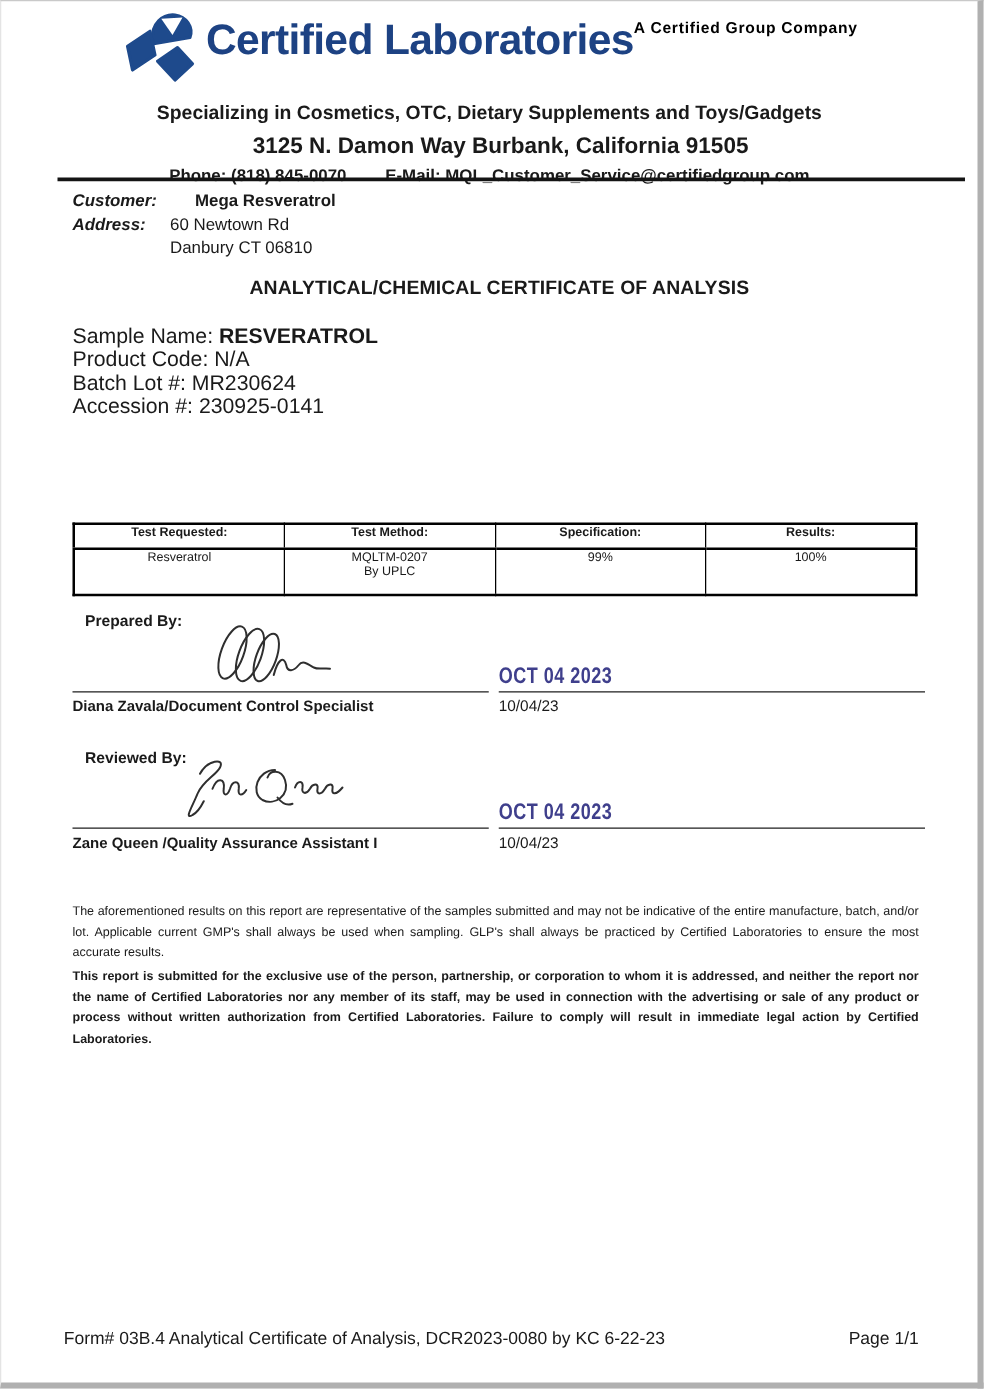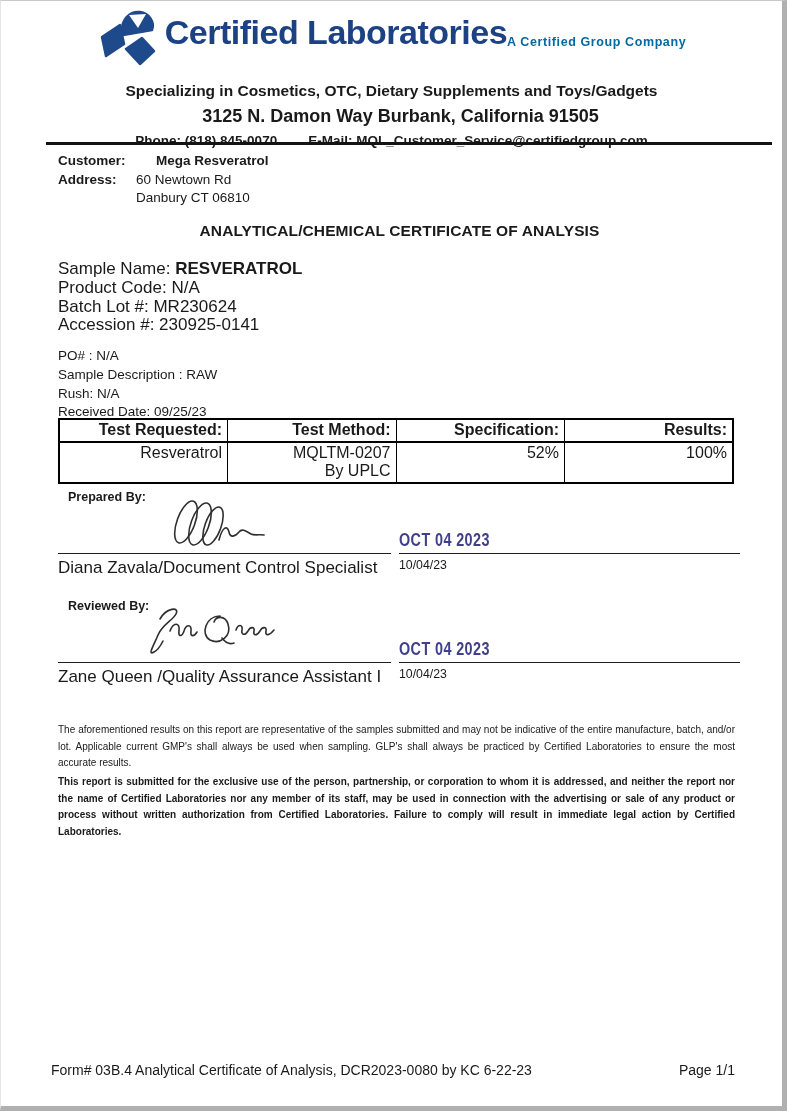--- a/index.html
+++ b/index.html
@@ -14,55 +14,55 @@
     border-left:1px solid #e4e4e4;
     border-right:5px solid #b0b0b0;
     border-bottom:5px solid #b0b0b0;
     overflow:hidden;
   }
   
   .brand-row{position:absolute;top:6px;left:0;width:100%;display:flex;justify-content:center;align-items:flex-start;gap:6px;}
   .logo-icon{width:62px;height:62px;flex:0 0 auto;}
   .brand-text{display:flex;flex-direction:row;padding-top:8px;}
   .brand-name{font-size:34px;font-weight:bold;color:#1d4283;letter-spacing:-0.5px;line-height:1;}
-  .brand-tagline{font-size:12.5px;font-weight:600;color:#0369a1;letter-spacing:0.6px;margin-top:20px;}
+  .brand-tagline{font-size:12.5px;font-weight:600;color:#000000;letter-spacing:0.6px;margin-top:0;}
   .header-lines{position:absolute;top:81px;left:0;width:100%;text-align:center;}
   .h-line1{font-size:15.5px;font-weight:bold;}
   .h-line2{font-size:18px;font-weight:bold;margin-top:6px;padding-left:18px;}
   .h-line3{font-size:13.5px;font-weight:bold;margin-top:6px;}
   .h-line3 .phone{margin-right:31px;}
   .header-rule{position:absolute;top:141px;left:45px;width:726px;height:3px;background:#141414;}
   
   .customer-block{position:absolute;top:151px;left:57px;display:grid;grid-template-columns:78px auto;font-size:13.5px;line-height:18.5px;}
-  .cust-label{font-weight:bold;}
+  .cust-label{font-weight:bold;font-style:italic;}
   .cust-name{font-weight:bold;padding-left:20px;}
   
   .doc-title{position:absolute;top:221px;left:0;width:100%;text-align:center;font-size:15.5px;font-weight:bold;letter-spacing:0.1px;padding-left:16px;}
   
   .sample-block{position:absolute;top:259px;left:57px;font-size:17px;line-height:18.8px;}
   .order-block{position:absolute;top:346px;left:57px;font-size:13.5px;line-height:18.8px;}
   .bold{font-weight:bold;}
   
   .results-table{position:absolute;top:417px;left:57px;width:676px;border-collapse:collapse;table-layout:fixed;}
-  .results-table th,.results-table td{border:1.5px solid #000;font-size:16px;text-align:right;padding:1px 5px 2px 5px;vertical-align:top;}
+  .results-table th,.results-table td{border:1.5px solid #000;font-size:10px;text-align:center;padding:1px 5px 2px 5px;vertical-align:top;}
   .results-table th{font-weight:bold;height:20px;border-bottom-width:2px;}
   .results-table td{height:37px;}
   .results-table{border:2px solid #000;}
   
   .sig-block{position:absolute;left:57px;width:682px;height:96px;}
   .sig-prepared{top:489px;}
   .sig-reviewed{top:598px;}
   .sig-label{position:absolute;top:0;left:10px;font-size:12.5px;font-weight:bold;}
   .sig-image{position:absolute;top:2px;}
   .sig-prepared .sig-image{left:98px;}
   .sig-reviewed .sig-image{left:88px;top:0px;}
   .date-stamp{position:absolute;left:341px;top:40px;font-size:18px;font-weight:bold;color:#3f3f8c;transform:scaleX(0.8);transform-origin:left center;letter-spacing:0.5px;white-space:nowrap;}
   .sig-line-left{position:absolute;top:63px;left:0;width:333px;border-top:1.5px solid #1f1f1f;}
   .sig-line-right{position:absolute;top:63px;left:341px;width:341px;border-top:1.5px solid #1f1f1f;}
-  .signer{position:absolute;top:68px;left:0;font-size:17px;}
+  .signer{position:absolute;top:68px;left:0;font-size:12px;font-weight:bold;}
   .sig-date{position:absolute;top:68px;left:341px;font-size:12.3px;}
   .sig-stroke{fill:none;stroke:#2f2f2f;stroke-width:1.6;stroke-linecap:round;}
   
   .disclaimer{position:absolute;left:57px;width:677px;font-size:10px;line-height:16.5px;text-align:justify;}
   .disclaimer1{top:721px;}
   .disclaimer2{top:773px;font-weight:bold;}
   
   .footer{position:absolute;top:1061px;left:50px;width:684px;display:flex;justify-content:space-between;font-size:14px;}
 </style>
 </head>
@@ -104,44 +104,38 @@
   </div>
 
   <div class="doc-title">ANALYTICAL/CHEMICAL CERTIFICATE OF ANALYSIS</div>
 
   <div class="sample-block">
     <div><span>Sample Name:</span> <span class="bold">RESVERATROL</span></div>
     <div>Product Code: N/A</div>
     <div>Batch Lot #: MR230624</div>
     <div>Accession #: 230925-0141</div>
   </div>
-  <div class="order-block">
-    <div>PO# : N/A</div>
-    <div>Sample Description : RAW</div>
-    <div>Rush: N/A</div>
-    <div>Received Date: 09/25/23</div>
-  </div>
 
   <table class="results-table">
     <thead>
       <tr>
         <th>Test Requested:</th>
         <th>Test Method:</th>
         <th>Specification:</th>
         <th>Results:</th>
       </tr>
     </thead>
     <tbody>
       <tr>
         <td>Resveratrol</td>
         <td>
           <div>MQLTM-0207</div>
           <div>By UPLC</div>
         </td>
-        <td>52%</td>
+        <td>99%</td>
         <td>100%</td>
       </tr>
     </tbody>
   </table>
 
   <div class="sig-block sig-prepared">
     <div class="sig-label">Prepared By:</div>
     <svg class="sig-image" width="120" height="60" viewBox="0 0 120 60" aria-hidden="true">
       <ellipse class="sig-stroke" cx="30" cy="30" rx="9" ry="22" transform="rotate(20 30 30)"></ellipse>
       <ellipse class="sig-stroke" cx="44" cy="32" rx="9" ry="22" transform="rotate(20 44 32)"></ellipse>

